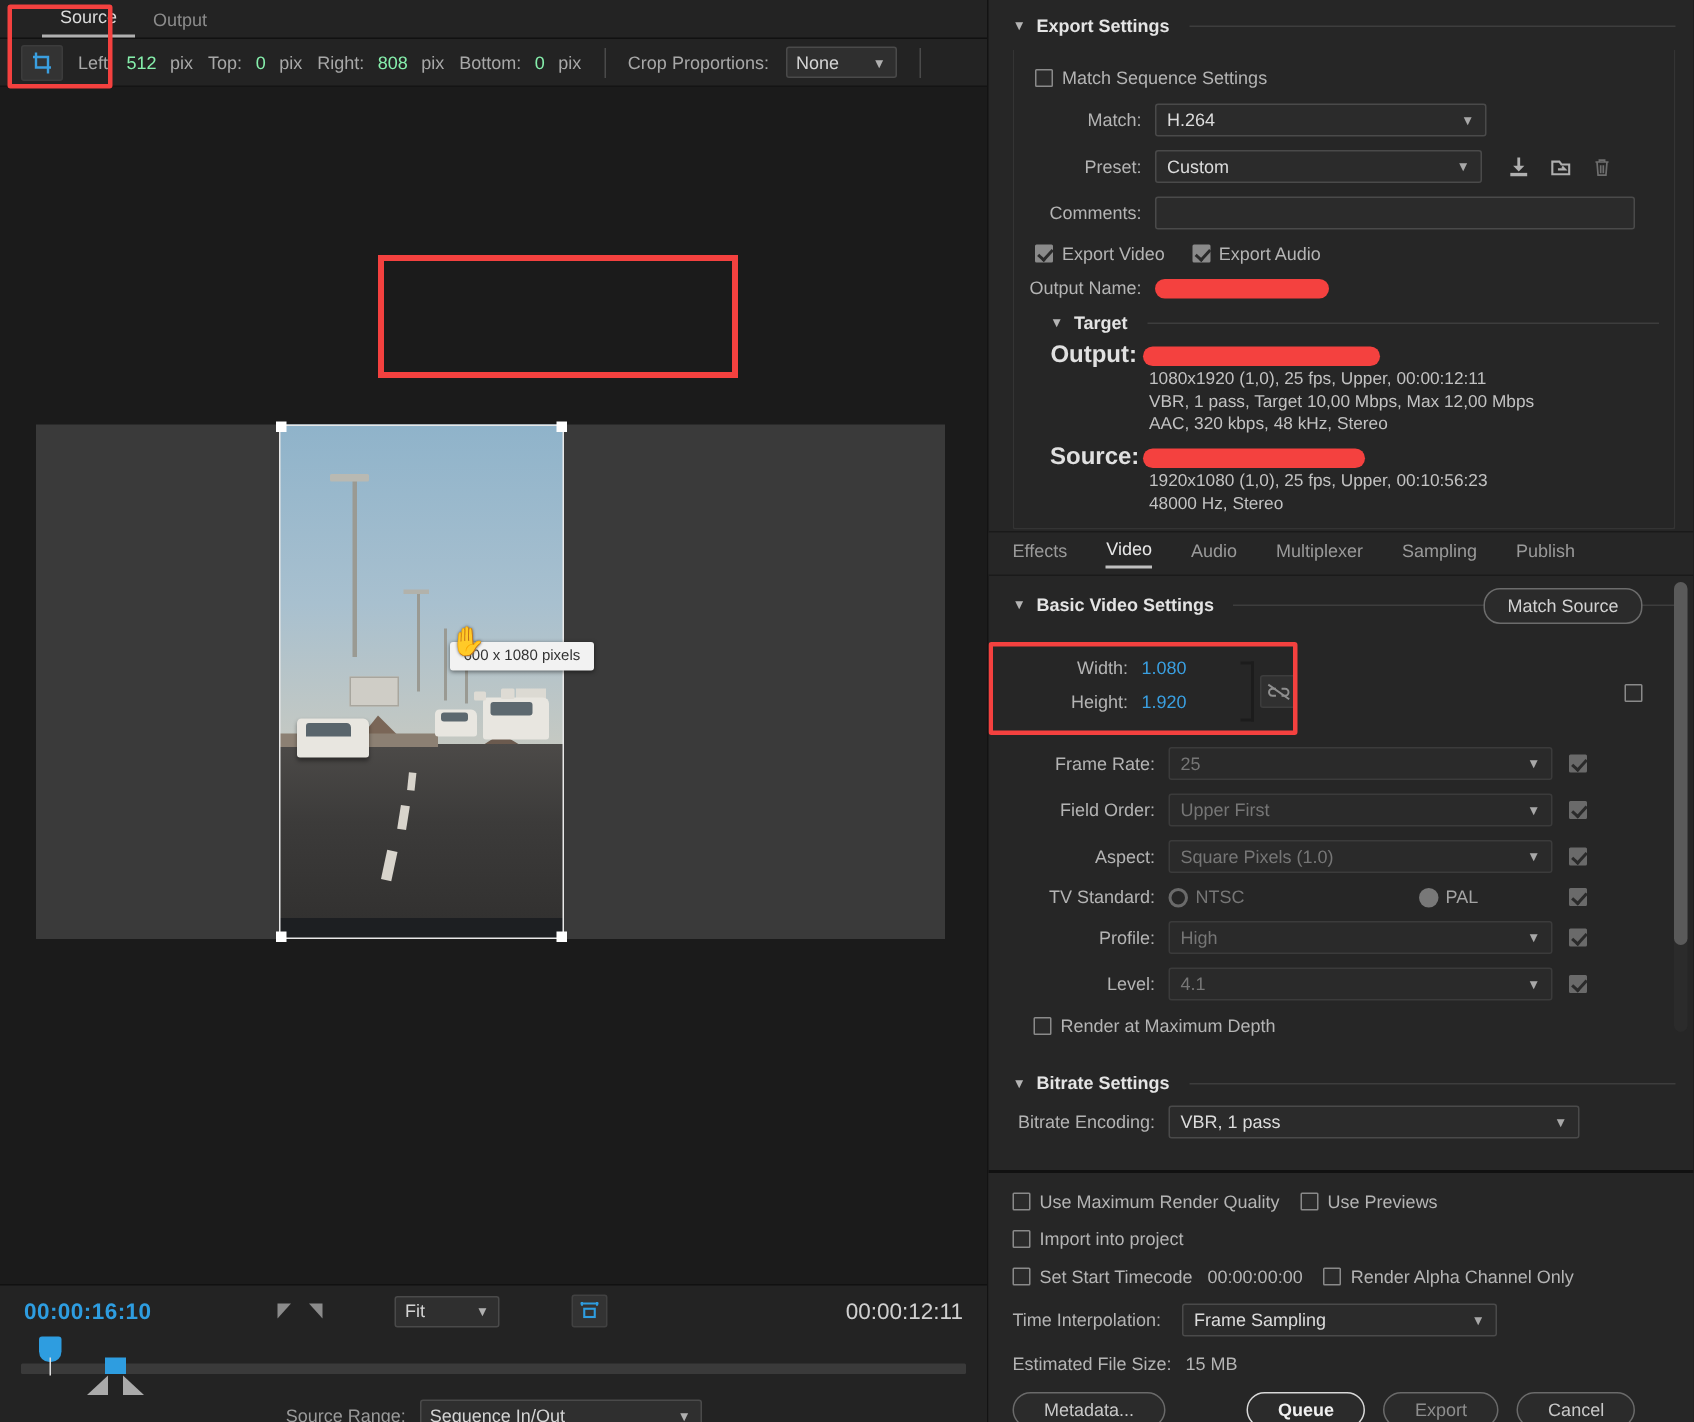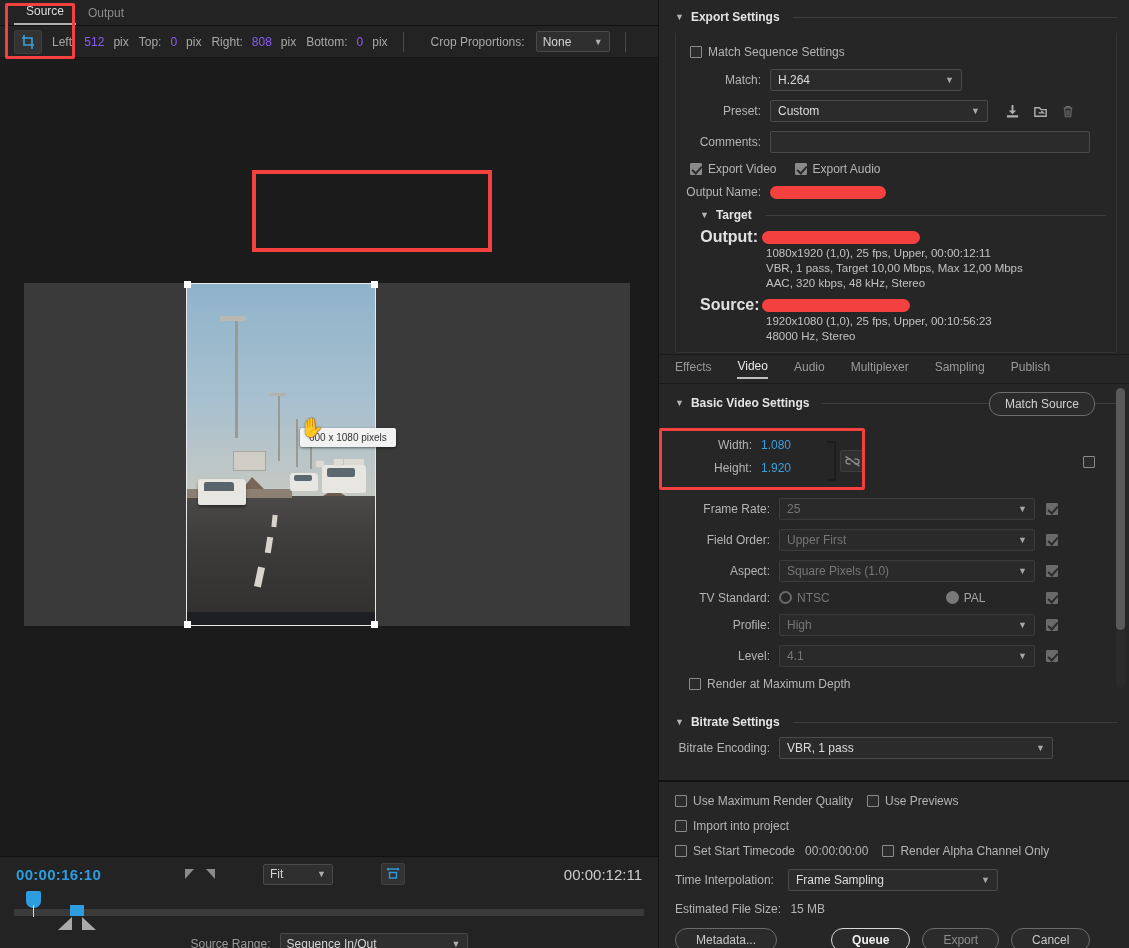--- a/index.html
+++ b/index.html
@@ -10,28 +10,28 @@
     font-size: 12px;
     color: #c8c8c8;
     overflow: hidden;
     position: relative;
   }
   .root { display: flex; width: 1129px; height: 948px; }
 
   
   .left { width: 658px; height: 948px; background: #1b1b1b; position: relative; }
 
-  .src-tabs { height: 26px; background: #232323; display: flex; align-items: flex-end; padding-left: 14px; border-bottom: 1px solid #111; }
+  .src-tabs { height: 26px; background: #232323; display: flex; align-items: flex-end; padding-left: 28px; border-bottom: 1px solid #111; }
   .src-tab { padding: 4px 12px 5px; font-size: 12px; color: #8c8c8c; }
   .src-tab.active { color: #dcdcdc; border-bottom: 2px solid #b0b0b0; }
 
   .croptoolbar { height: 32px; background: #232323; display: flex; align-items: center; padding-left: 14px; gap: 5px; border-bottom: 1px solid #141414; }
   .croptool-btn { width: 28px; height: 24px; background: #333; border: 1px solid #3c3c3c; border-radius: 2px; display: flex; align-items: center; justify-content: center; }
   .crop-label { color: #a8a8a8; font-size: 12px; margin-left: 5px; }
-  .crop-val { color: #8b5cf6; font-size: 12px; margin-left: 4px; }
+  .crop-val { color: #86efac; font-size: 12px; margin-left: 4px; }
   .crop-unit { color: #a8a8a8; font-size: 12px; margin-left: 4px; }
   .sel { background: #2f2f2f; border: 1px solid #4a4a4a; border-radius: 2px; height: 21px; display: inline-flex; align-items: center; padding: 0 6px; color: #d4d4d4; font-size: 12px; min-width: 70px; justify-content: space-between; }
   .sel .chev { margin-left: 8px; color: #b0b0b0; font-size: 9px; }
   .vdiv { width: 1px; height: 20px; background: #4a4a4a; margin: 0 10px; }
 
   
   .hl-source { position: absolute; left: 5px; top: 3px; width: 70px; height: 56px; border: 3px solid #f4413f; border-radius: 2px; pointer-events: none; z-index: 20; }
 
   .preview-area { position: absolute; left: 0; top: 58px; width: 658px; height: 798px; background: #1b1b1b; }
 
@@ -181,21 +181,21 @@
       <span class="crop-label">Top:</span>
       <span class="crop-val">0</span>
       <span class="crop-unit">pix</span>
       <span class="crop-label">Right:</span>
       <span class="crop-val">808</span>
       <span class="crop-unit">pix</span>
       <span class="crop-label">Bottom:</span>
       <span class="crop-val">0</span>
       <span class="crop-unit">pix</span>
       <div class="vdiv"></div>
-      <span class="crop-label" style="margin-left:12px">Crop Proportions:</span>
+      <span class="crop-label" style="margin-left:0">Crop Proportions:</span>
       <div class="sel" style="margin-left:6px;min-width:74px">
         <span>None</span>
         <span class="chev">▼</span>
       </div>
       <div class="vdiv"></div>
     </div>
 
     <div class="hl-source"></div>
 
     <div class="preview-area">
@@ -293,21 +293,21 @@
       </div>
 
       <div class="group-box">
         <div class="cbrow" style="margin:2px 0 10px 6px">
           <span class="cbx"></span>
           <span>Match Sequence Settings</span>
         </div>
 
         <div class="frow">
           <span class="flabel">Match:</span>
-          <div class="fld" style="width:192px">
+          <div class="fld" style="width:221px">
             <span>H.264</span>
             <span class="chev">▼</span>
           </div>
         </div>
 
         <div class="frow">
           <span class="flabel">Preset:</span>
           <div class="fld" style="width:218px">
             <span>Custom</span>
             <span class="chev">▼</span>
@@ -444,21 +444,21 @@
         <span class="flabel w100">Aspect:</span>
         <div class="fld dim" style="width:256px">
           <span>Square Pixels (1.0)</span>
           <span class="chev">▼</span>
         </div>
         <span class="cbx checked dimchk" style="margin-left:11px"></span>
       </div>
 
       <div class="frow">
         <span class="flabel w100">TV Standard:</span>
-        <div style="width:256px;display:flex;align-items:flex-start">
+        <div style="width:256px;display:flex;align-items:flex-end">
           <span style="width:13px;height:13px;border-radius:50%;border:2px solid #6a6a6a;display:inline-block"></span>
           <span style="color:#767676;margin-left:5px">NTSC</span>
           <span style="width:13px;height:13px;border-radius:50%;background:#787878;display:inline-block;margin-left:116px"></span>
           <span style="color:#a4a4a4;margin-left:5px">PAL</span>
         </div>
         <span class="cbx checked dimchk" style="margin-left:11px"></span>
       </div>
 
       <div class="frow">
         <span class="flabel w100">Profile:</span>

